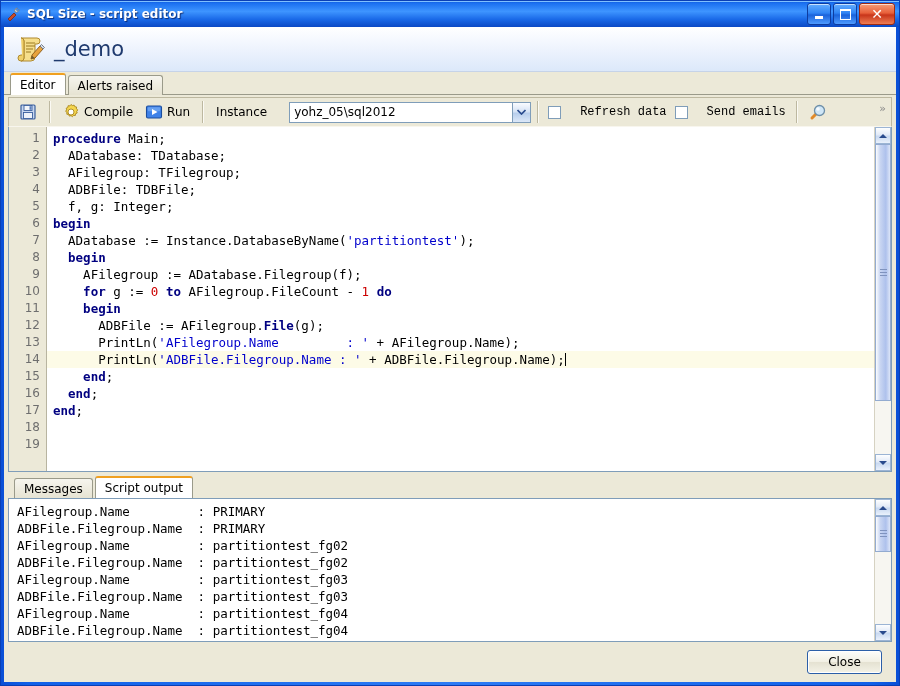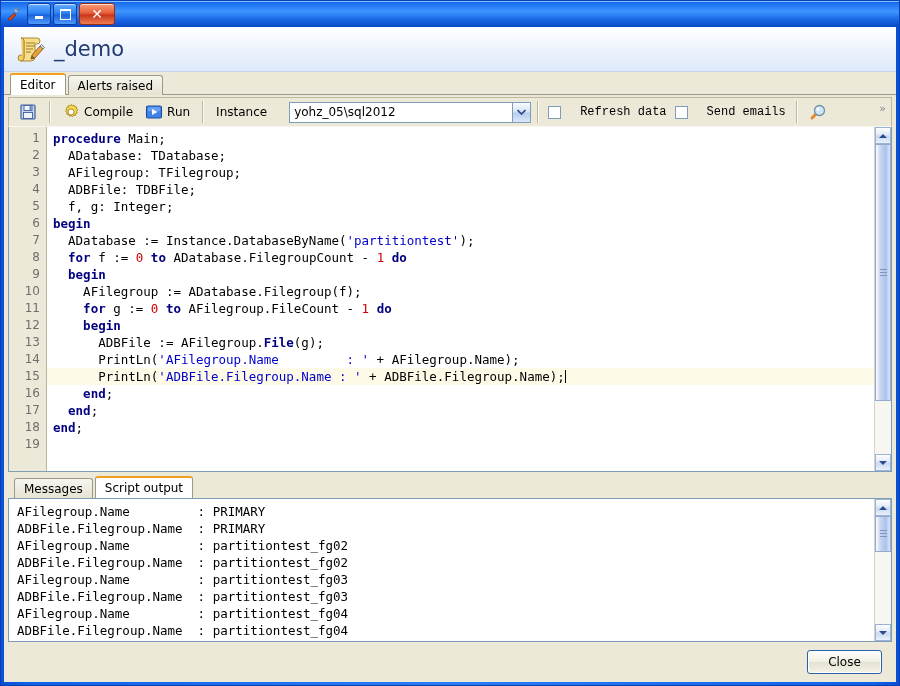--- a/index.html
+++ b/index.html
@@ -317,20 +317,21 @@
 
 <div class="window">
 
   <div class="titlebar">
     <div class="title-icon">
       <svg width="18" height="18" viewBox="0 0 18 18">
         <path d="M3 14 L9 8 L11 10 L5 16 Z" fill="#C84A2A" stroke="#7E2A12" stroke-width="0.8"></path>
         <path d="M10 7 C9 5 10.5 3 12.5 3 L11 4.6 L12.4 6 L14 4.5 C14 6.5 12 8 10 7 Z" fill="#D9DDE4" stroke="#6B7480" stroke-width="0.8"></path>
       </svg>
     </div>
+    <div class="title-text">SQL Size - script editor</div>
     <div class="winbtns">
       <div class="wbtn min">
           <span class="glyph-min"></span>
         </div>
       <div class="wbtn max">
           <span class="glyph-max"></span>
         </div>
       <div class="wbtn close">
           <span class="glyph-x">✕</span>
         </div>
@@ -461,21 +462,20 @@
             <div class="ln">19</div>
           </div>
         <div class="code-area" id="codearea">
             <div class="code-line"><span class="kw">procedure</span> Main;</div>
             <div class="code-line">  ADatabase: TDatabase;</div>
             <div class="code-line">  AFilegroup: TFilegroup;</div>
             <div class="code-line">  ADBFile: TDBFile;</div>
             <div class="code-line">  f, g: Integer;</div>
             <div class="code-line"><span class="kw">begin</span></div>
             <div class="code-line">  ADatabase := Instance.DatabaseByName(<span class="str">'partitiontest'</span>);</div>
-            <div class="code-line">  <span class="kw">for</span> f := <span class="num">0</span> <span class="kw">to</span> ADatabase.FilegroupCount - <span class="num">1</span> <span class="kw">do</span></div>
             <div class="code-line">  <span class="kw">begin</span></div>
             <div class="code-line">    AFilegroup := ADatabase.Filegroup(f);</div>
             <div class="code-line">    <span class="kw">for</span> g := <span class="num">0</span> <span class="kw">to</span> AFilegroup.FileCount - <span class="num">1</span> <span class="kw">do</span></div>
             <div class="code-line">    <span class="kw">begin</span></div>
             <div class="code-line">      ADBFile := AFilegroup.<span class="bld">File</span>(g);</div>
             <div class="code-line">      PrintLn(<span class="str">'AFilegroup.Name         : '</span> + AFilegroup.Name);</div>
             <div class="code-line hl">      PrintLn(<span class="str">'ADBFile.Filegroup.Name : '</span> + ADBFile.Filegroup.Name);<span class="caret"></span></div>
             <div class="code-line">    <span class="kw">end</span>;</div>
             <div class="code-line">  <span class="kw">end</span>;</div>
             <div class="code-line"><span class="kw">end</span>;</div>

